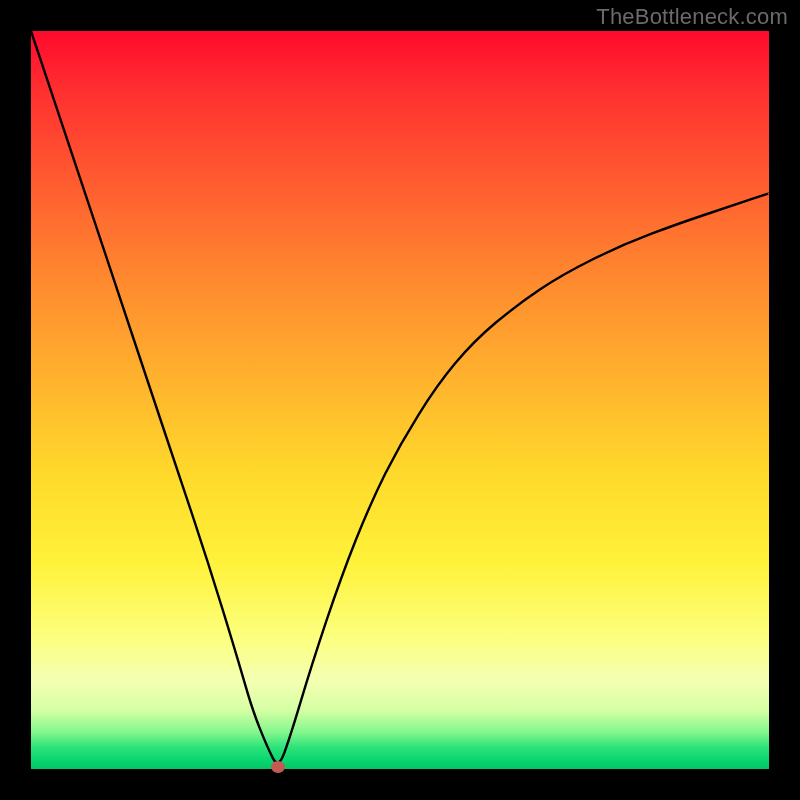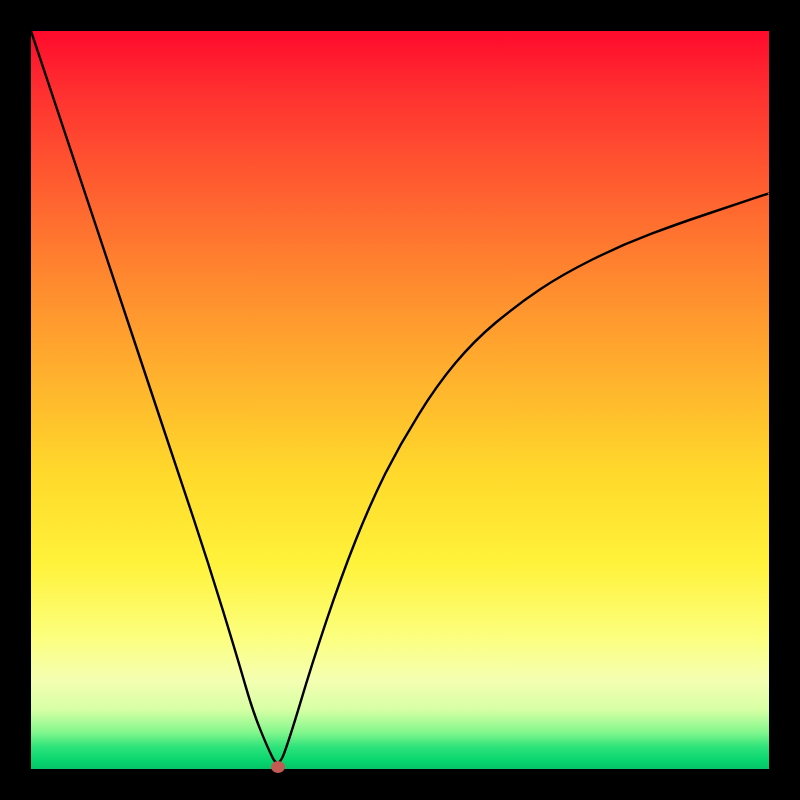--- a/index.html
+++ b/index.html
@@ -68,20 +68,21 @@
     height: 12px;
     border-radius: 50%;
     background: #c45a54;
     transform: translate(-50%, -50%);
   }
 </style>
 </head>
 <body>
 
 <div class="frame">
+  <div class="watermark">TheBottleneck.com</div>
 
   <div class="plot-area">
     <div class="gradient"></div>
     <svg class="curve" viewBox="0 0 738 738" preserveAspectRatio="none">
       <path id="curve-path" d="M 0.0 0.0 Q 0.0 0.0 14.8 44.3 Q 29.5 88.6 44.3 132.8 Q 59.0 177.1 73.8 221.4 Q 88.6 265.7 103.3 310.0 Q 118.1 354.2 132.8 398.5 Q 147.6 442.8 162.4 487.1 Q 177.1 531.4 191.9 579.3 Q 206.6 627.3 214.0 653.1 Q 221.4 679.0 228.8 697.4 Q 236.2 715.9 241.7 726.9 Q 247.2 738.0 252.8 723.2 Q 258.3 708.5 269.4 671.6 Q 280.4 634.7 295.2 590.4 Q 310.0 546.1 324.7 509.2 Q 339.5 472.3 354.2 442.8 Q 369.0 413.3 387.5 383.8 Q 405.9 354.2 424.4 332.1 Q 442.8 310.0 464.9 291.5 Q 487.1 273.1 509.2 258.3 Q 531.4 243.5 560.9 228.8 Q 590.4 214.0 619.9 202.9 Q 649.4 191.9 671.6 184.5 Q 693.7 177.1 715.9 169.7 T 738.0 162.4" fill="none" stroke="#000" stroke-width="2.4"></path>
     </svg>
     <div class="min-dot" id="min-dot" style="left: 247.23px; top: 736px;"></div>
   </div>
 </div>
 

